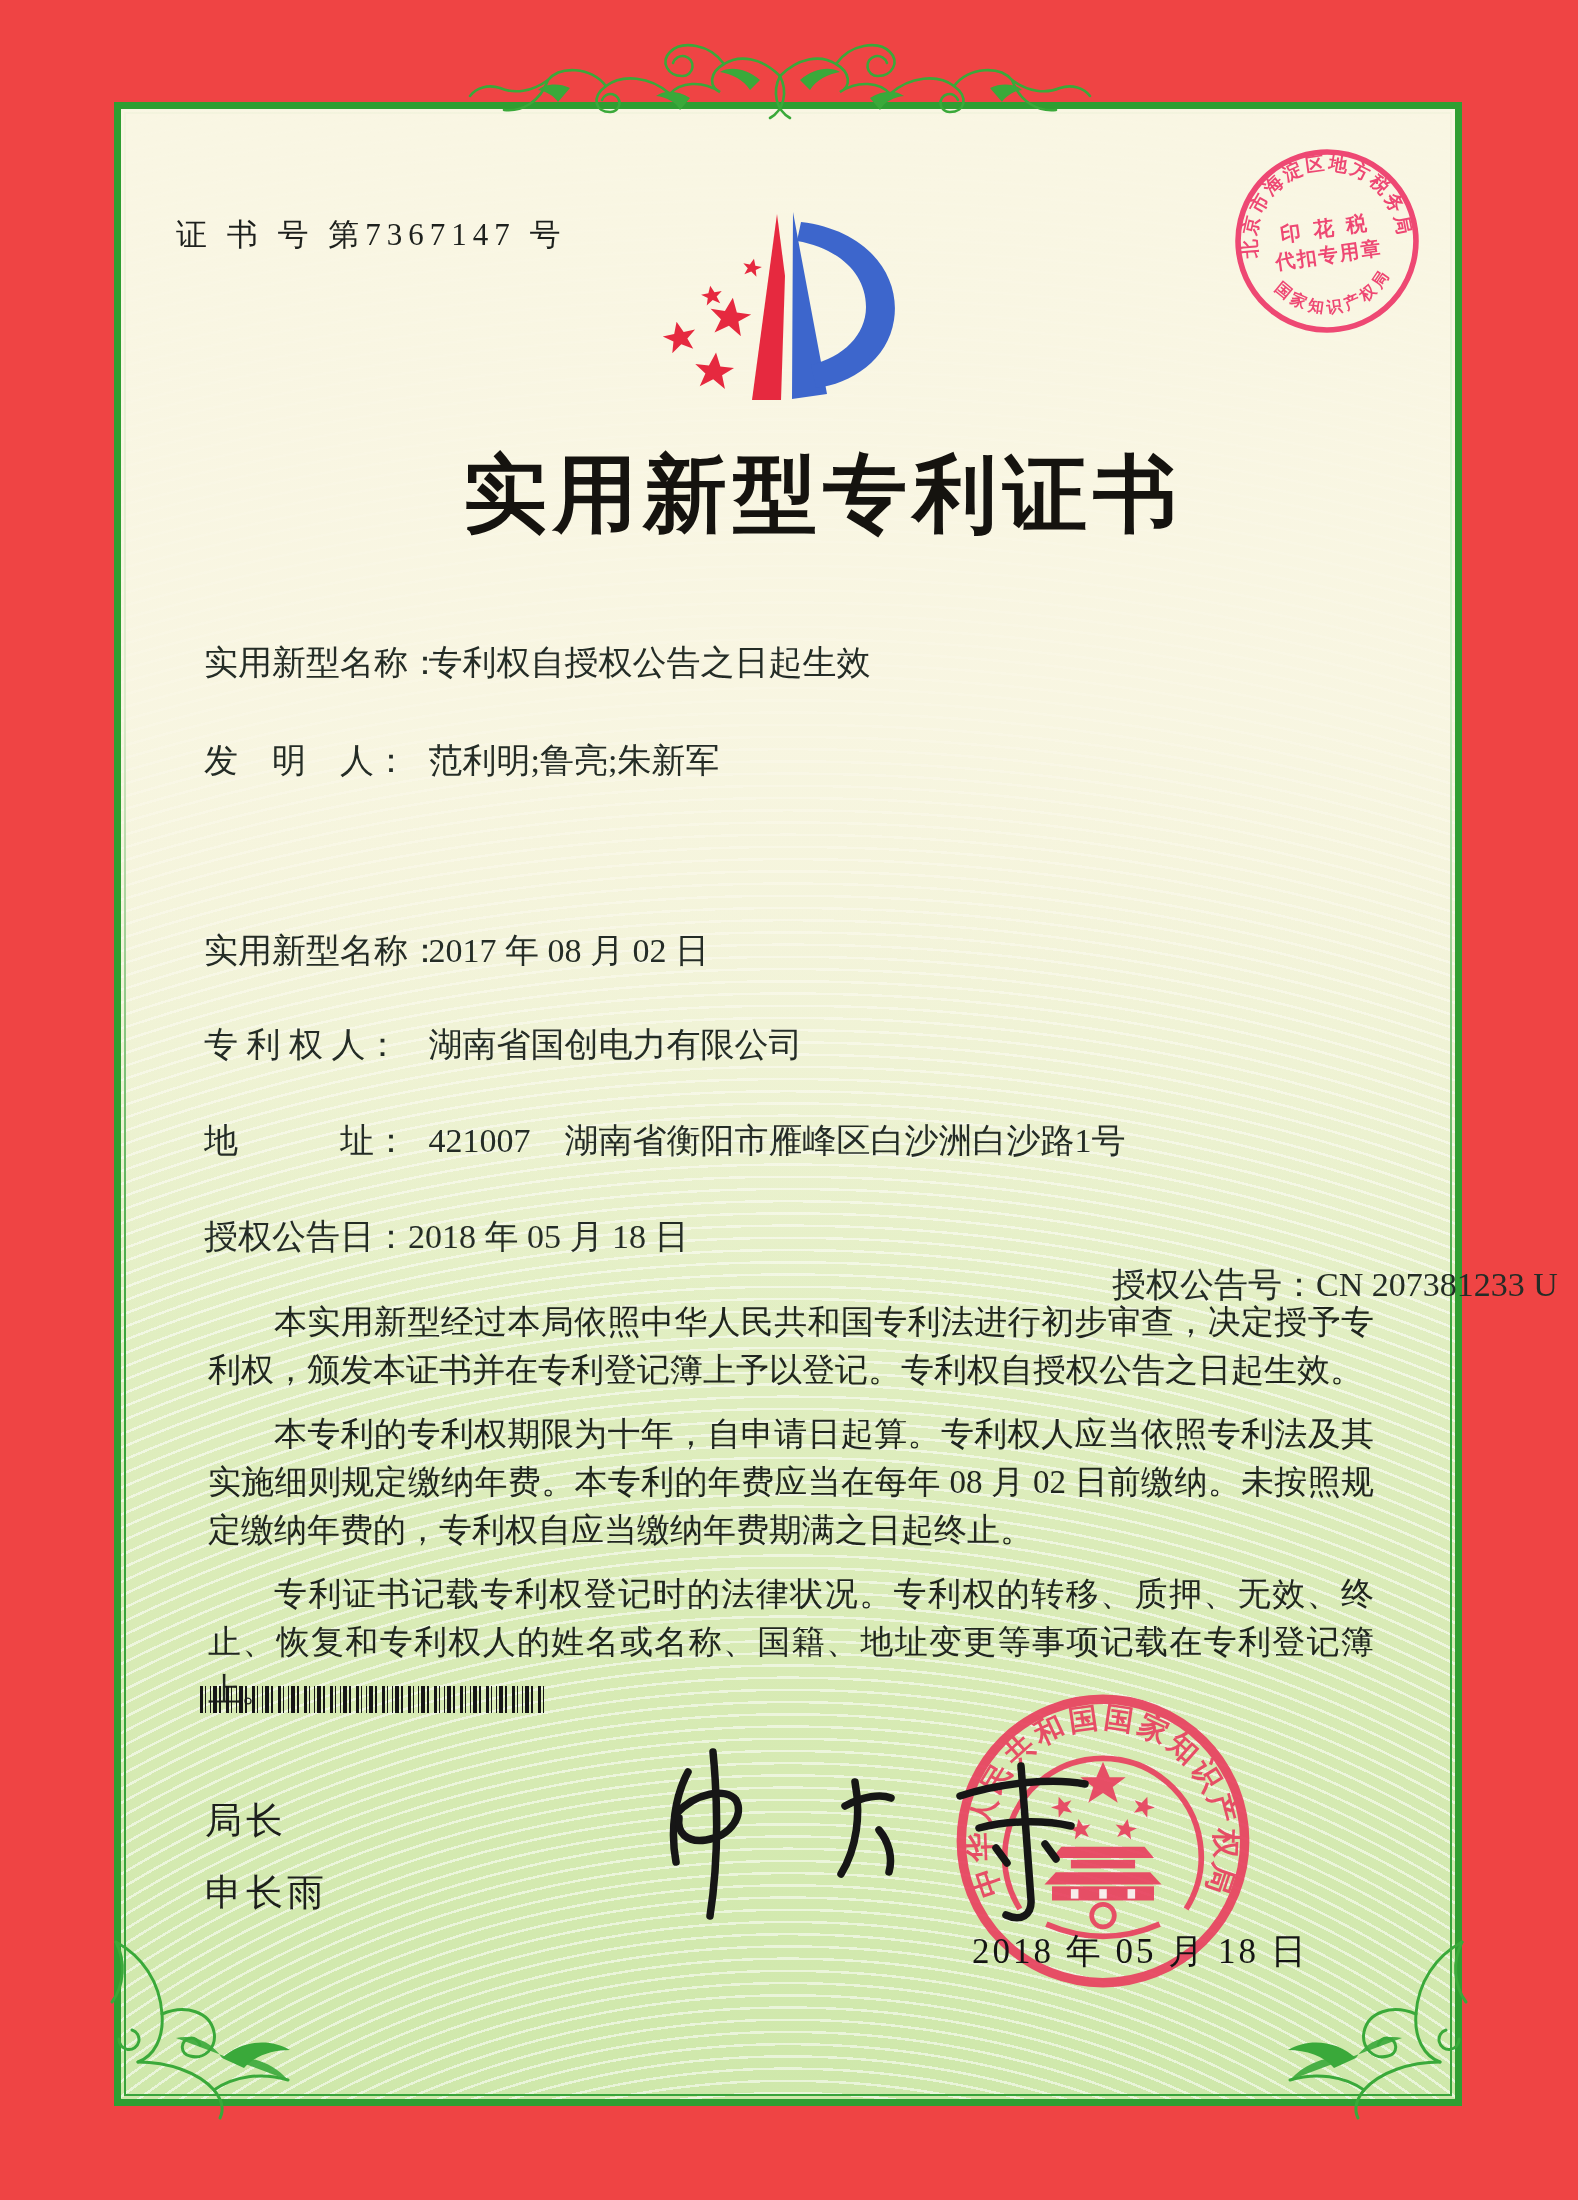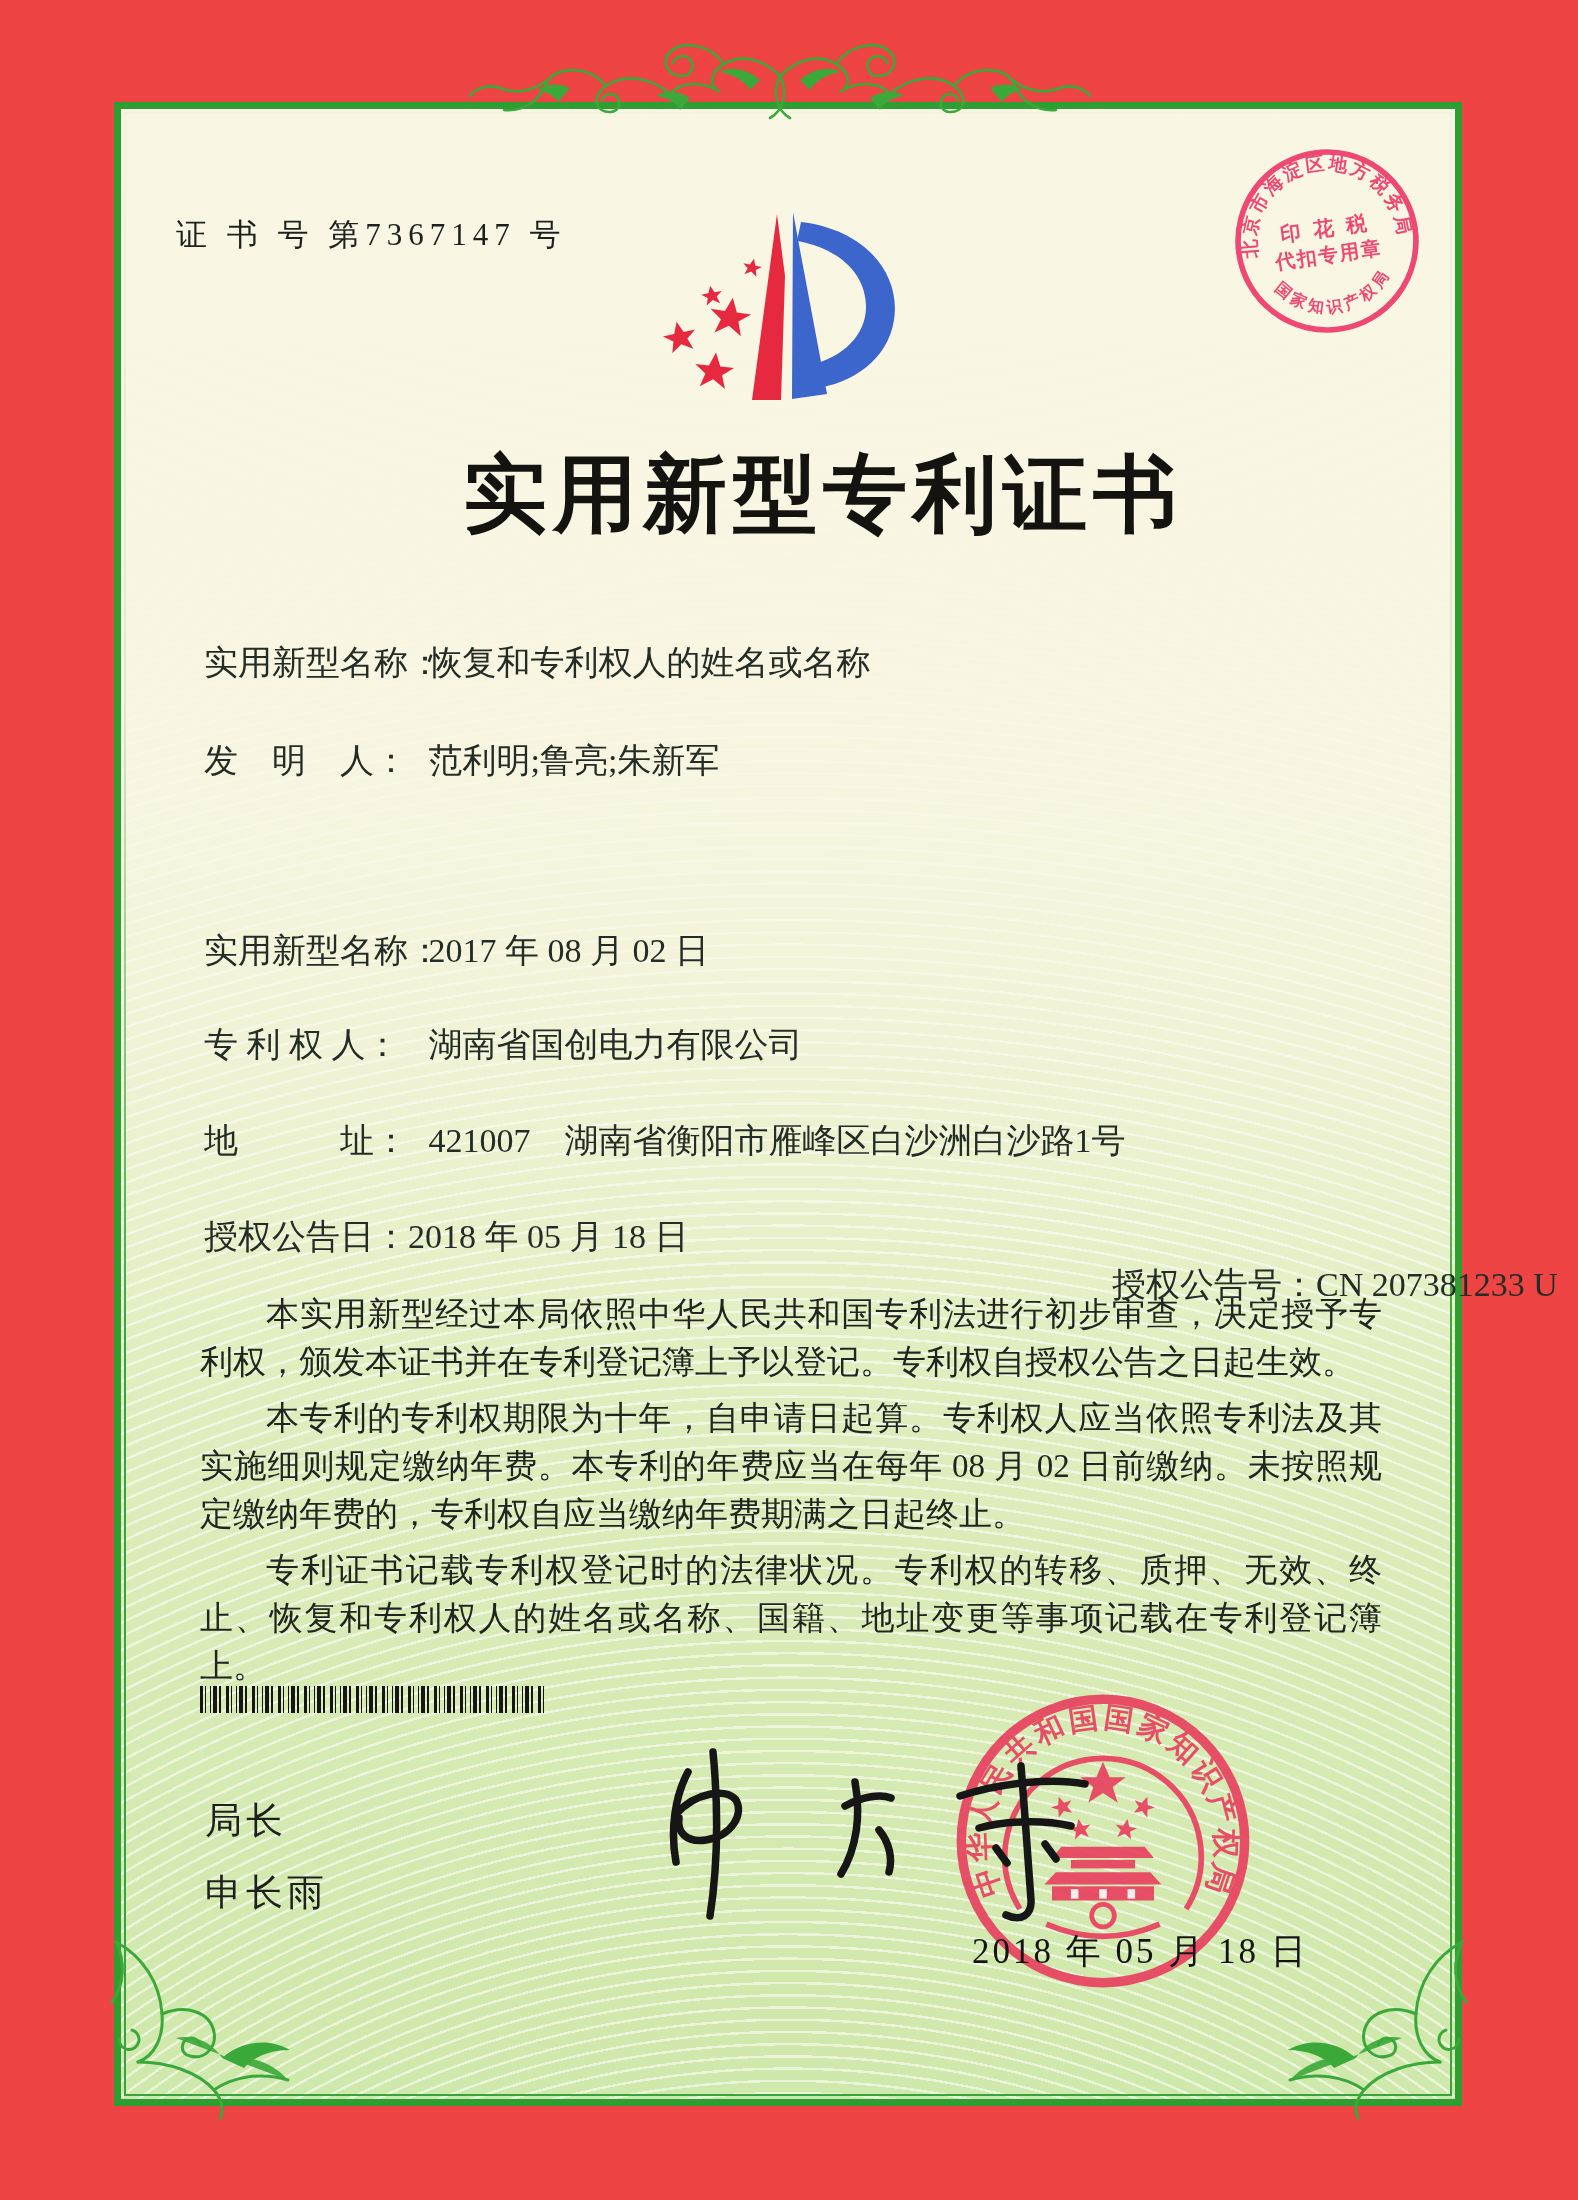--- a/index.html
+++ b/index.html
@@ -34,21 +34,21 @@
     font-size:84px;font-weight:bold;letter-spacing:6px;color:#15130f;z-index:3;margin-left:48px;
   }
   .row{position:absolute;left:204px;font-size:34px;z-index:3;white-space:nowrap;color:#242c26;}
   .row .lbl{display:inline-block;width:216px;white-space:pre;}
   .row .val{white-space:pre;}
   .grant-right{position:absolute;left:908px;top:0;margin-top:48px;}
   .paras{
     position:absolute;left:192px;top:1282px;width:1198px;z-index:3;
     font-size:33px;line-height:48px;text-align:justify;color:#20261f;
   }
-  .paras p{margin:8px;text-indent:2em;}
+  .paras p{margin:16px;text-indent:2em;}
   .barcode{
     position:absolute;left:200px;top:1686px;width:346px;height:27px;z-index:3;
     background:repeating-linear-gradient(90deg,
       #161616 0 3px,transparent 3px 5px,
       #161616 5px 6px,transparent 6px 10px,
       #161616 10px 11px,transparent 11px 13px,
       #161616 13px 17px,transparent 17px 19px,
       #161616 19px 21px,transparent 21px 26px);
   }
   .director-title{position:absolute;left:205px;top:1796px;font-size:37px;letter-spacing:4px;z-index:3;}
@@ -119,21 +119,21 @@
     <g fill="#3d66cc">
       <path d="M141,6 L148,44 L175,188 L140,193 Z"></path>
       <path d="M149,16 C216,24 249,70 242,114 C236,154 199,178 164,182 L159,159 C191,151 214,129 214,101 C214,67 186,42 145,35 Z"></path>
     </g>
   </svg>
 
   <div class="title">实用新型专利证书</div>
 
   <div class="row" style="top:640px">
     <span class="lbl">实用新型名称：</span>
-    <span class="val">恢复和专利权人的姓名或名称</span>
+    <span class="val">专利权自授权公告之日起生效</span>
   </div>
   <div class="row" style="top:738px">
     <span class="lbl">发　明　人：</span>
     <span class="val">范利明;鲁亮;朱新军</span>
   </div>
   <div class="row" style="top:928px">
     <span class="lbl">实用新型名称：</span>
     <span class="val">2017 年 08 月 02 日</span>
   </div>
   <div class="row" style="top:1022px">

